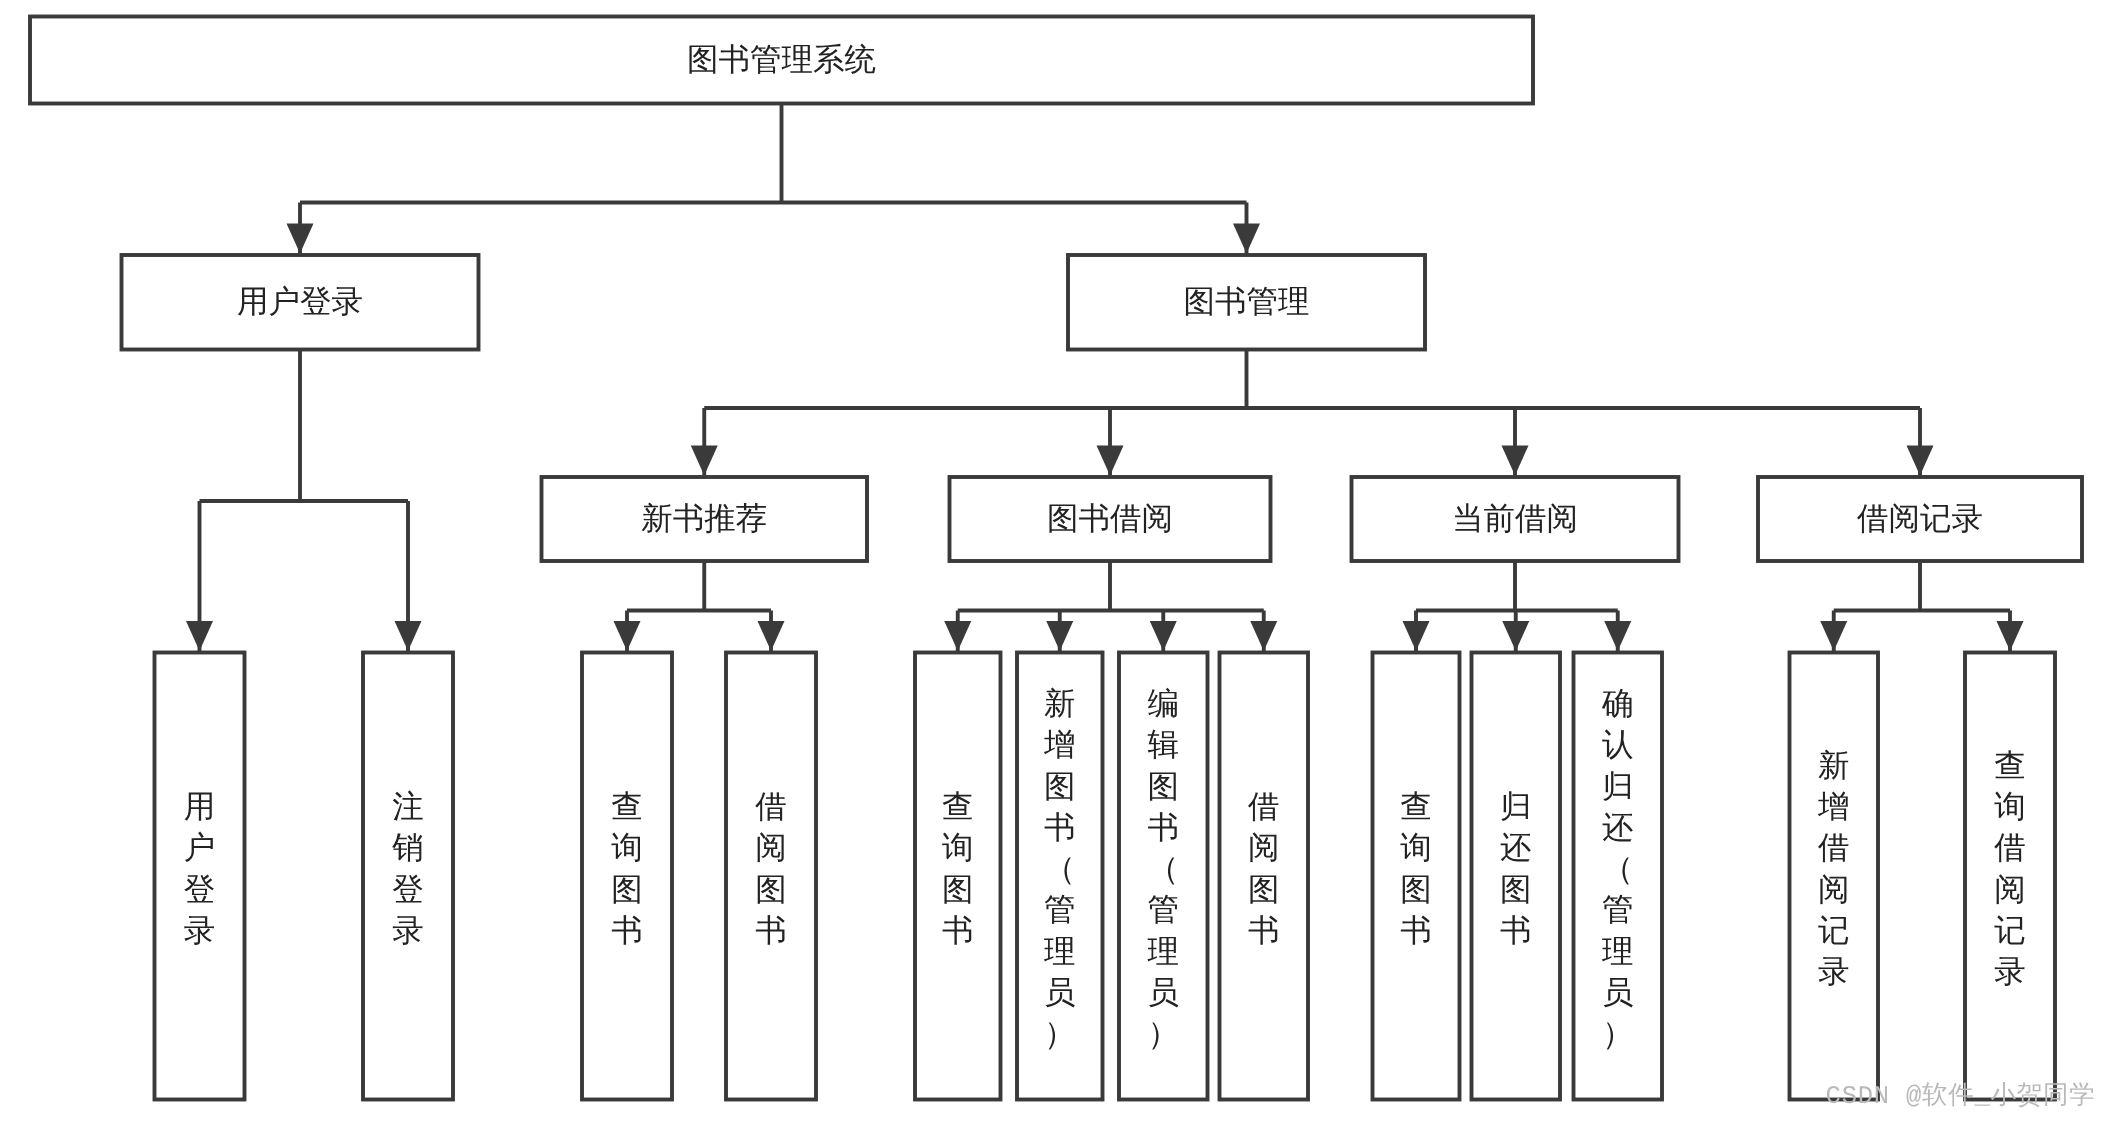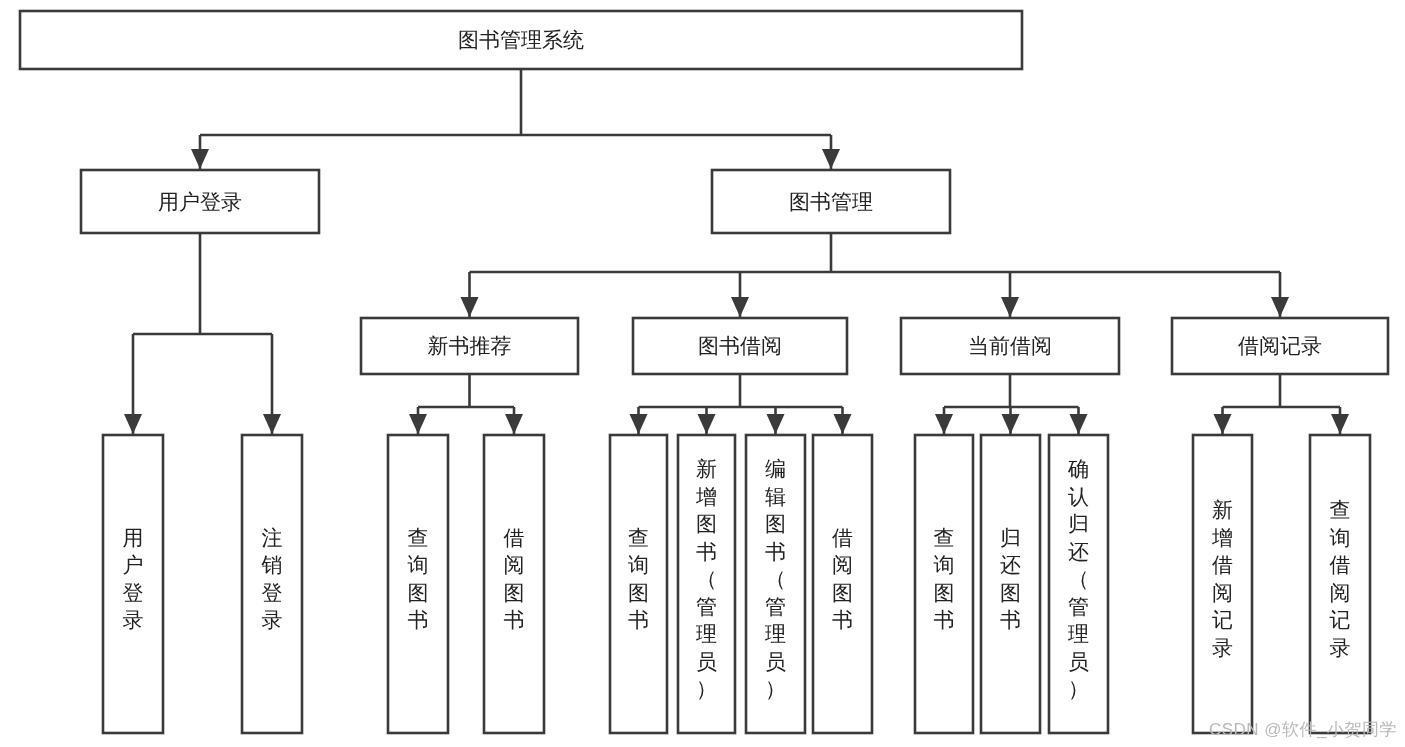--- a/index.html
+++ b/index.html
@@ -51,21 +51,21 @@
   .node-label-vert {
     fill: #222222;
     font-family: "DejaVu Sans", "Liberation Sans", sans-serif;
     font-size: 21px;
     text-anchor: middle;
   }
   .watermark-text {
     position: absolute;
     right: 8px;
     bottom: 6px;
-    font-family: Liberation Sans, sans-serif;
+    font-family: Liberation Mono, monospace;
     font-size: 17px;
     color: #b9b9b9;
     white-space: nowrap;
     letter-spacing: 0.5px;
   }
 </style>
 </head>
 <body>
 
 <div id="diagram-root">

